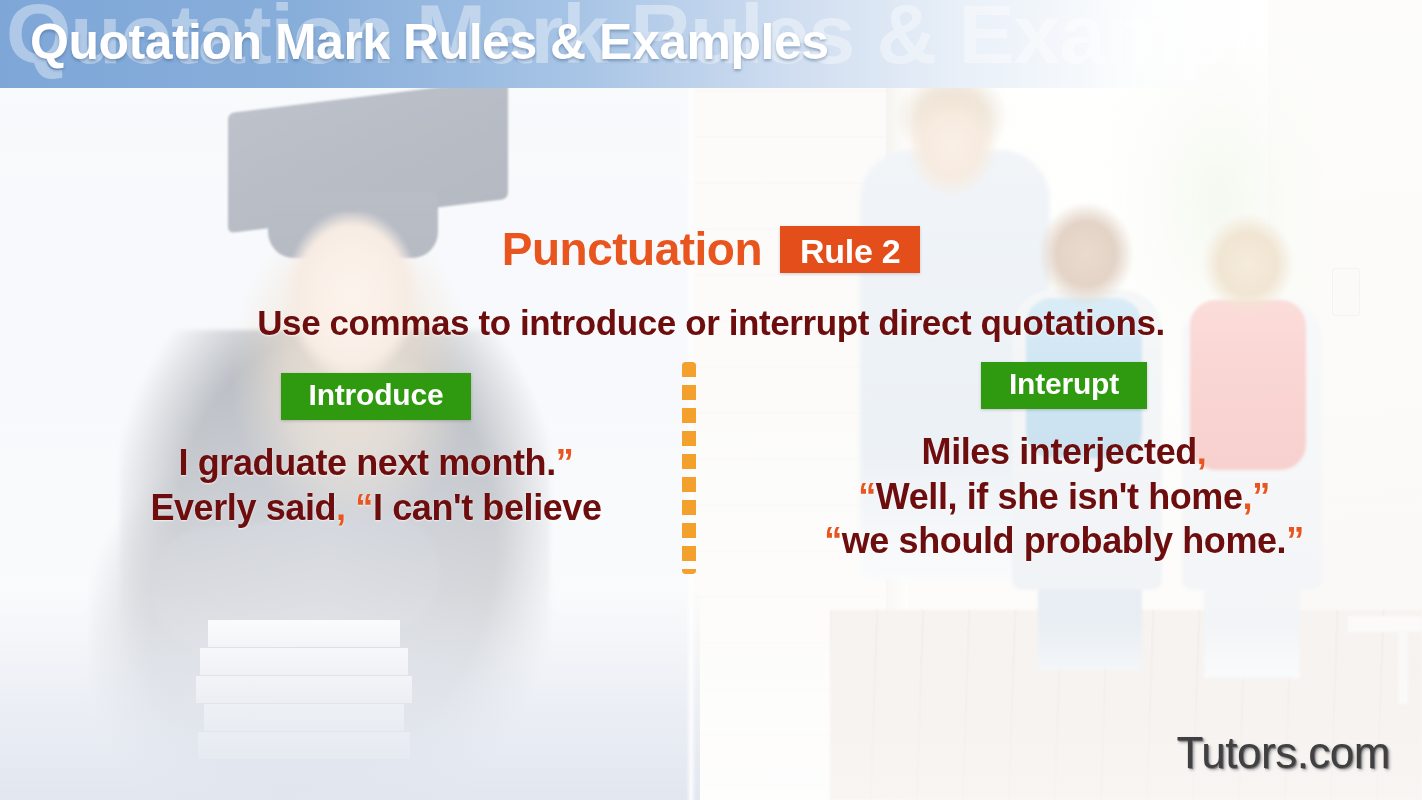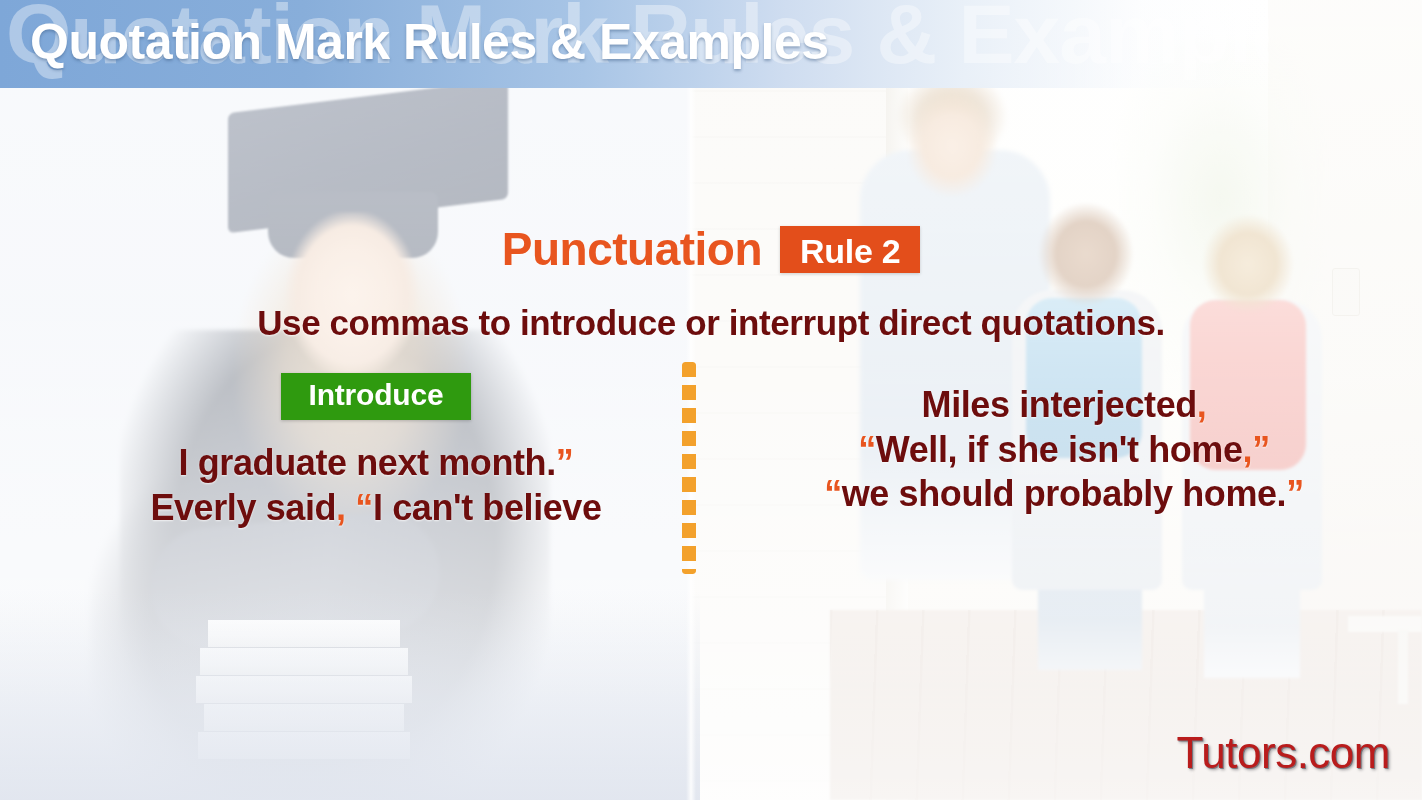--- a/index.html
+++ b/index.html
@@ -241,23 +241,26 @@
       <div class="tag-wrap">
         <span class="tag" style="background: rgb(47, 154, 15); color: rgb(255, 255, 255);">Introduce</span>
       </div>
       <div class="example">
           <div><span>I graduate next month.</span><span class="pm" style="color: rgb(232, 85, 31);">”</span></div>
           <div><span>Everly said</span><span class="pm" style="color: rgb(232, 85, 31);">,</span><span> </span><span class="pm" style="color: rgb(232, 85, 31);">“</span><span>I can't believe</span></div>
         </div>
     </div>
 
     <div class="col col-right">
+      <div class="tag-wrap">
+        <span class="tag" style="background: rgb(47, 154, 15); color: rgb(255, 255, 255);">Interupt</span>
+      </div>
       <div class="example">
           <div><span>Miles interjected</span><span class="pm" style="color: rgb(232, 85, 31);">,</span></div>
           <div><span class="pm" style="color: rgb(232, 85, 31);">“</span><span>Well, if she isn't home</span><span class="pm" style="color: rgb(232, 85, 31);">,</span><span class="pm" style="color: rgb(232, 85, 31);">”</span></div>
           <div><span class="pm" style="color: rgb(232, 85, 31);">“</span><span>we should probably home.</span><span class="pm" style="color: rgb(232, 85, 31);">”</span></div>
         </div>
     </div>
 
-    <div class="watermark" style="color: #b91c1c;">Tutors.com</div>
+    <div class="watermark" style="color: #404040;">Tutors.com</div>
   </div>
 
 </div>
 
 </body></html>

